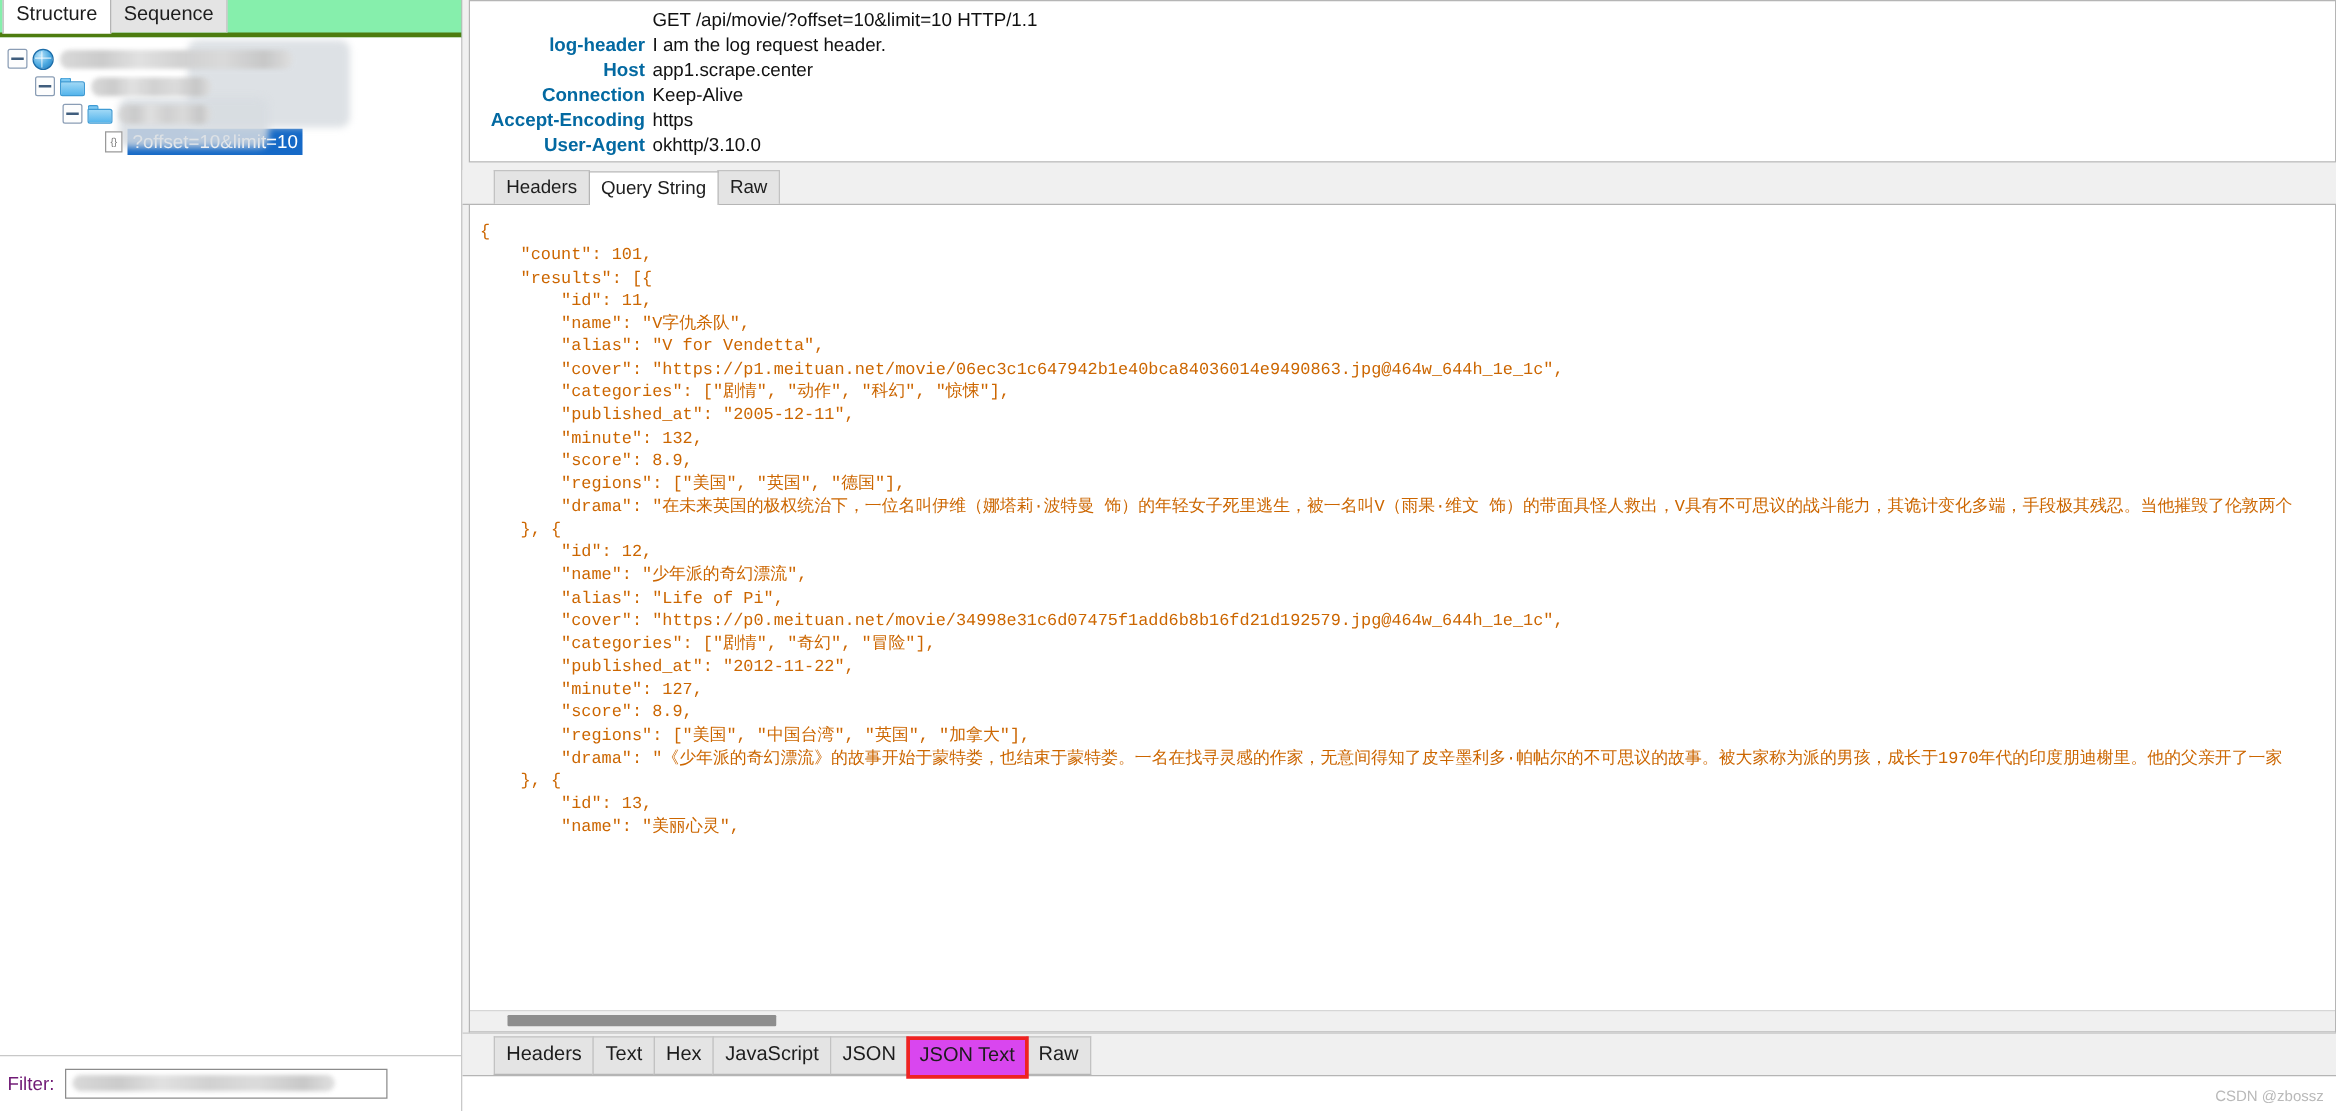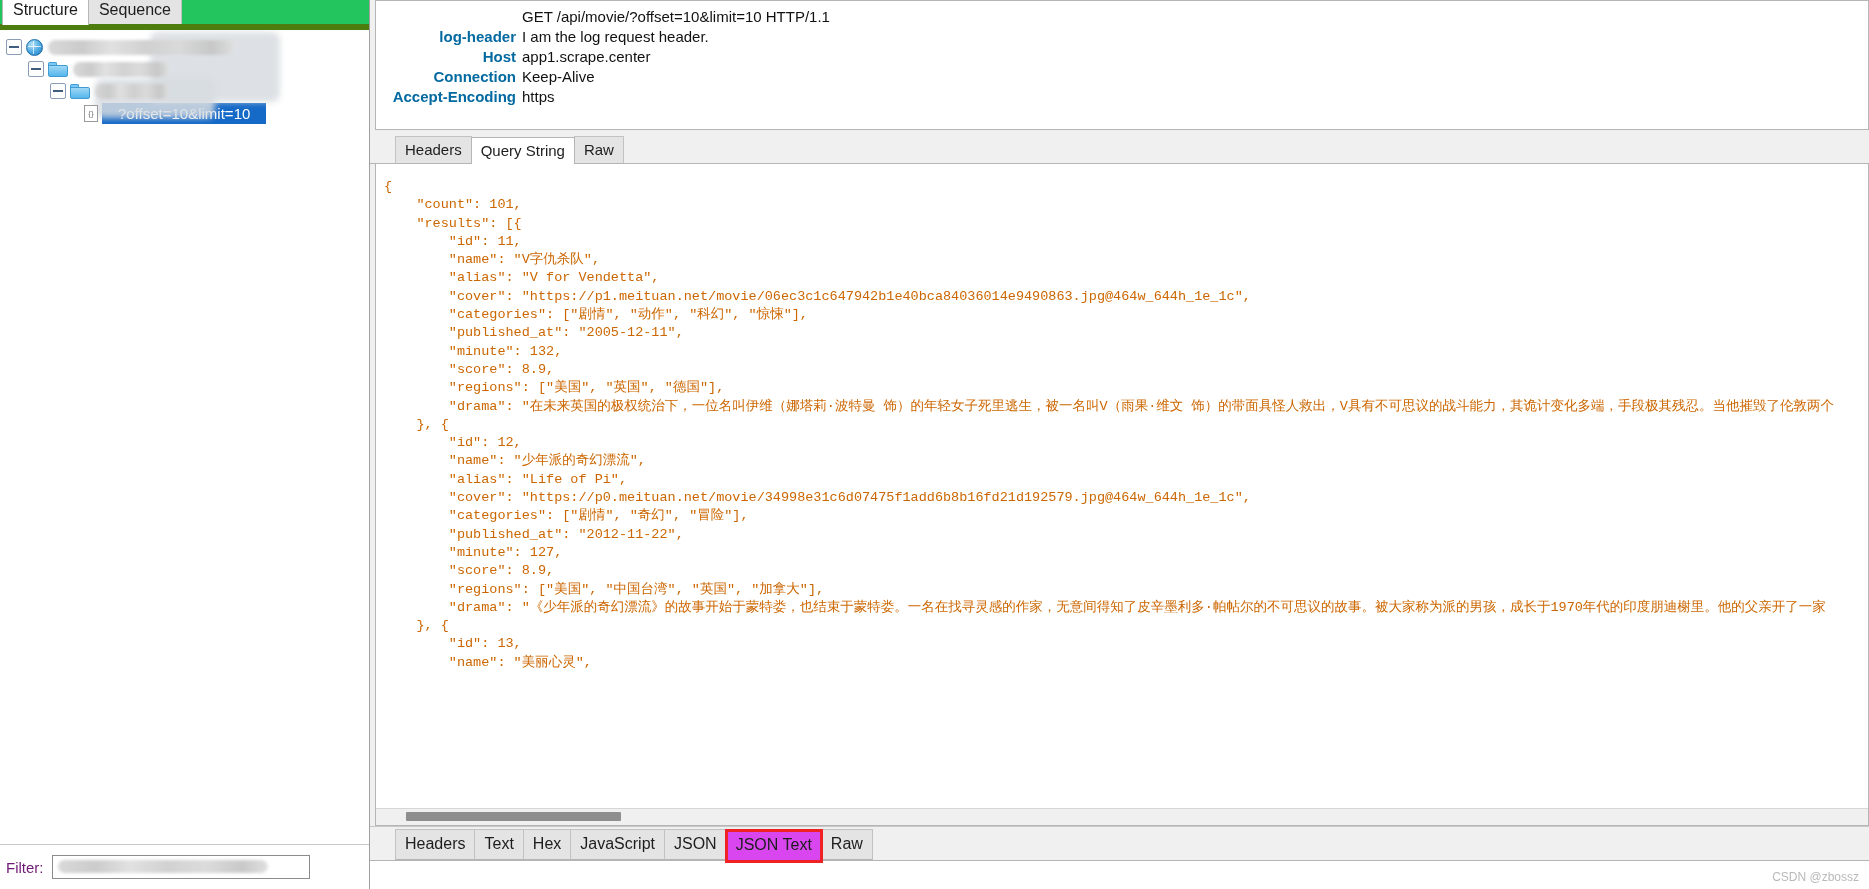--- a/index.html
+++ b/index.html
@@ -27,22 +27,22 @@
     background: #ffffff;
     display: flex;
     flex-direction: column;
     border-right: 1px solid #a0a0a0;
     box-sizing: border-box;
   }
   .tabstrip {
     display: flex;
     align-items: flex-end;
     height: 30px;
-    background: #22c55e;
-    border-bottom: 6px solid #4d7c0f;
+    background: #86efac;
+    border-bottom: 4px solid #4d7c0f;
     padding-left: 2px;
     box-sizing: border-box;
   }
   .tab {
     position: relative;
     padding: 4px 10px 5px 10px;
     font-size: 16px;
     line-height: 19px;
     color: #1d1d1d;
     background: #e4e4e4;
@@ -154,21 +154,21 @@
     border-radius: 7px;
     background: linear-gradient(90deg,#d7d7d7 0%,#c9c9c9 18%,#e0e0e0 34%,#cfcfcf 52%,#dadada 70%,#c6c6c6 88%,#dfdfdf 100%);
     filter: blur(1.6px);
     opacity: .95;
   }
   .sel-label {
     background: #1569c7;
     color: #ffffff;
     font-size: 15px;
     line-height: 19px;
-    padding: 1px 16px;
+    padding: 1px 4px;
     white-space: nowrap;
   }
   .tree-smudge {
     position: absolute;
     background: rgba(215,220,225,.85);
     filter: blur(3px);
     border-radius: 8px;
   }
 
   .filter-bar {
@@ -394,20 +394,24 @@
         <div class="hdr-name">Host</div>
         <div class="hdr-val">app1.scrape.center</div>
       </div>
       <div class="hdr-row">
         <div class="hdr-name">Connection</div>
         <div class="hdr-val">Keep-Alive</div>
       </div>
       <div class="hdr-row">
         <div class="hdr-name">Accept-Encoding</div>
         <div class="hdr-val">https</div>
+      </div>
+      <div class="hdr-row">
+        <div class="hdr-name">User-Agent</div>
+        <div class="hdr-val">okhttp/3.10.0</div>
       </div>
     </div>
 
     <div class="mid-tabstrip">
       <div class="tab">
         <span>Headers</span>
       </div>
       <div class="tab active">
         <span>Query String</span>
       </div>

